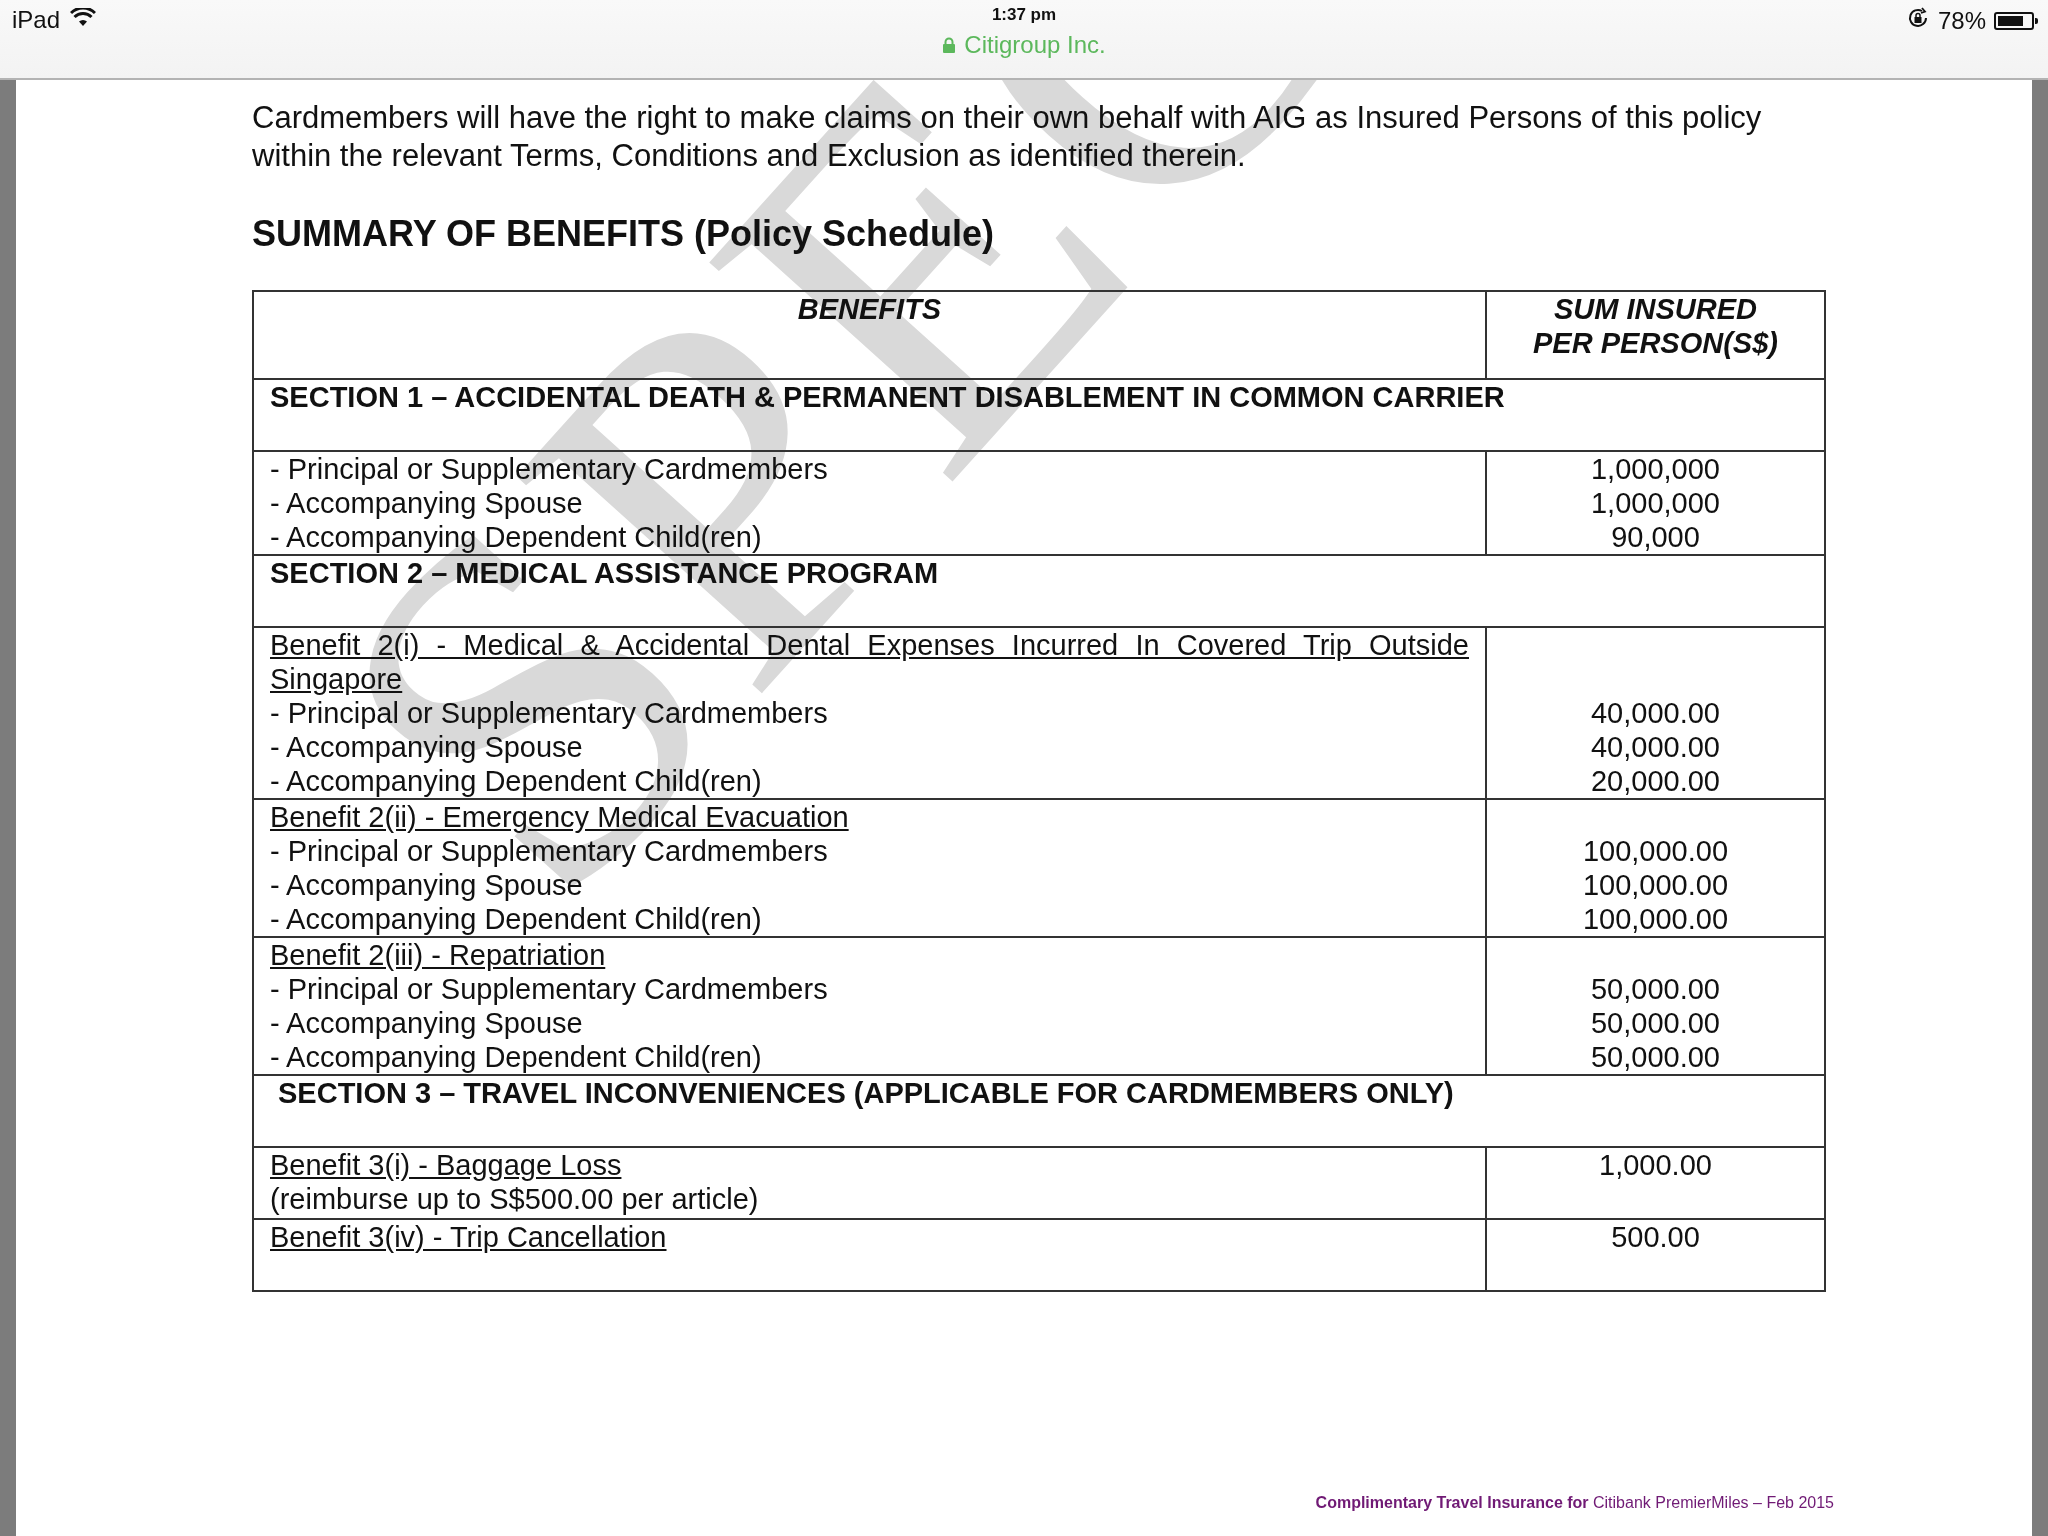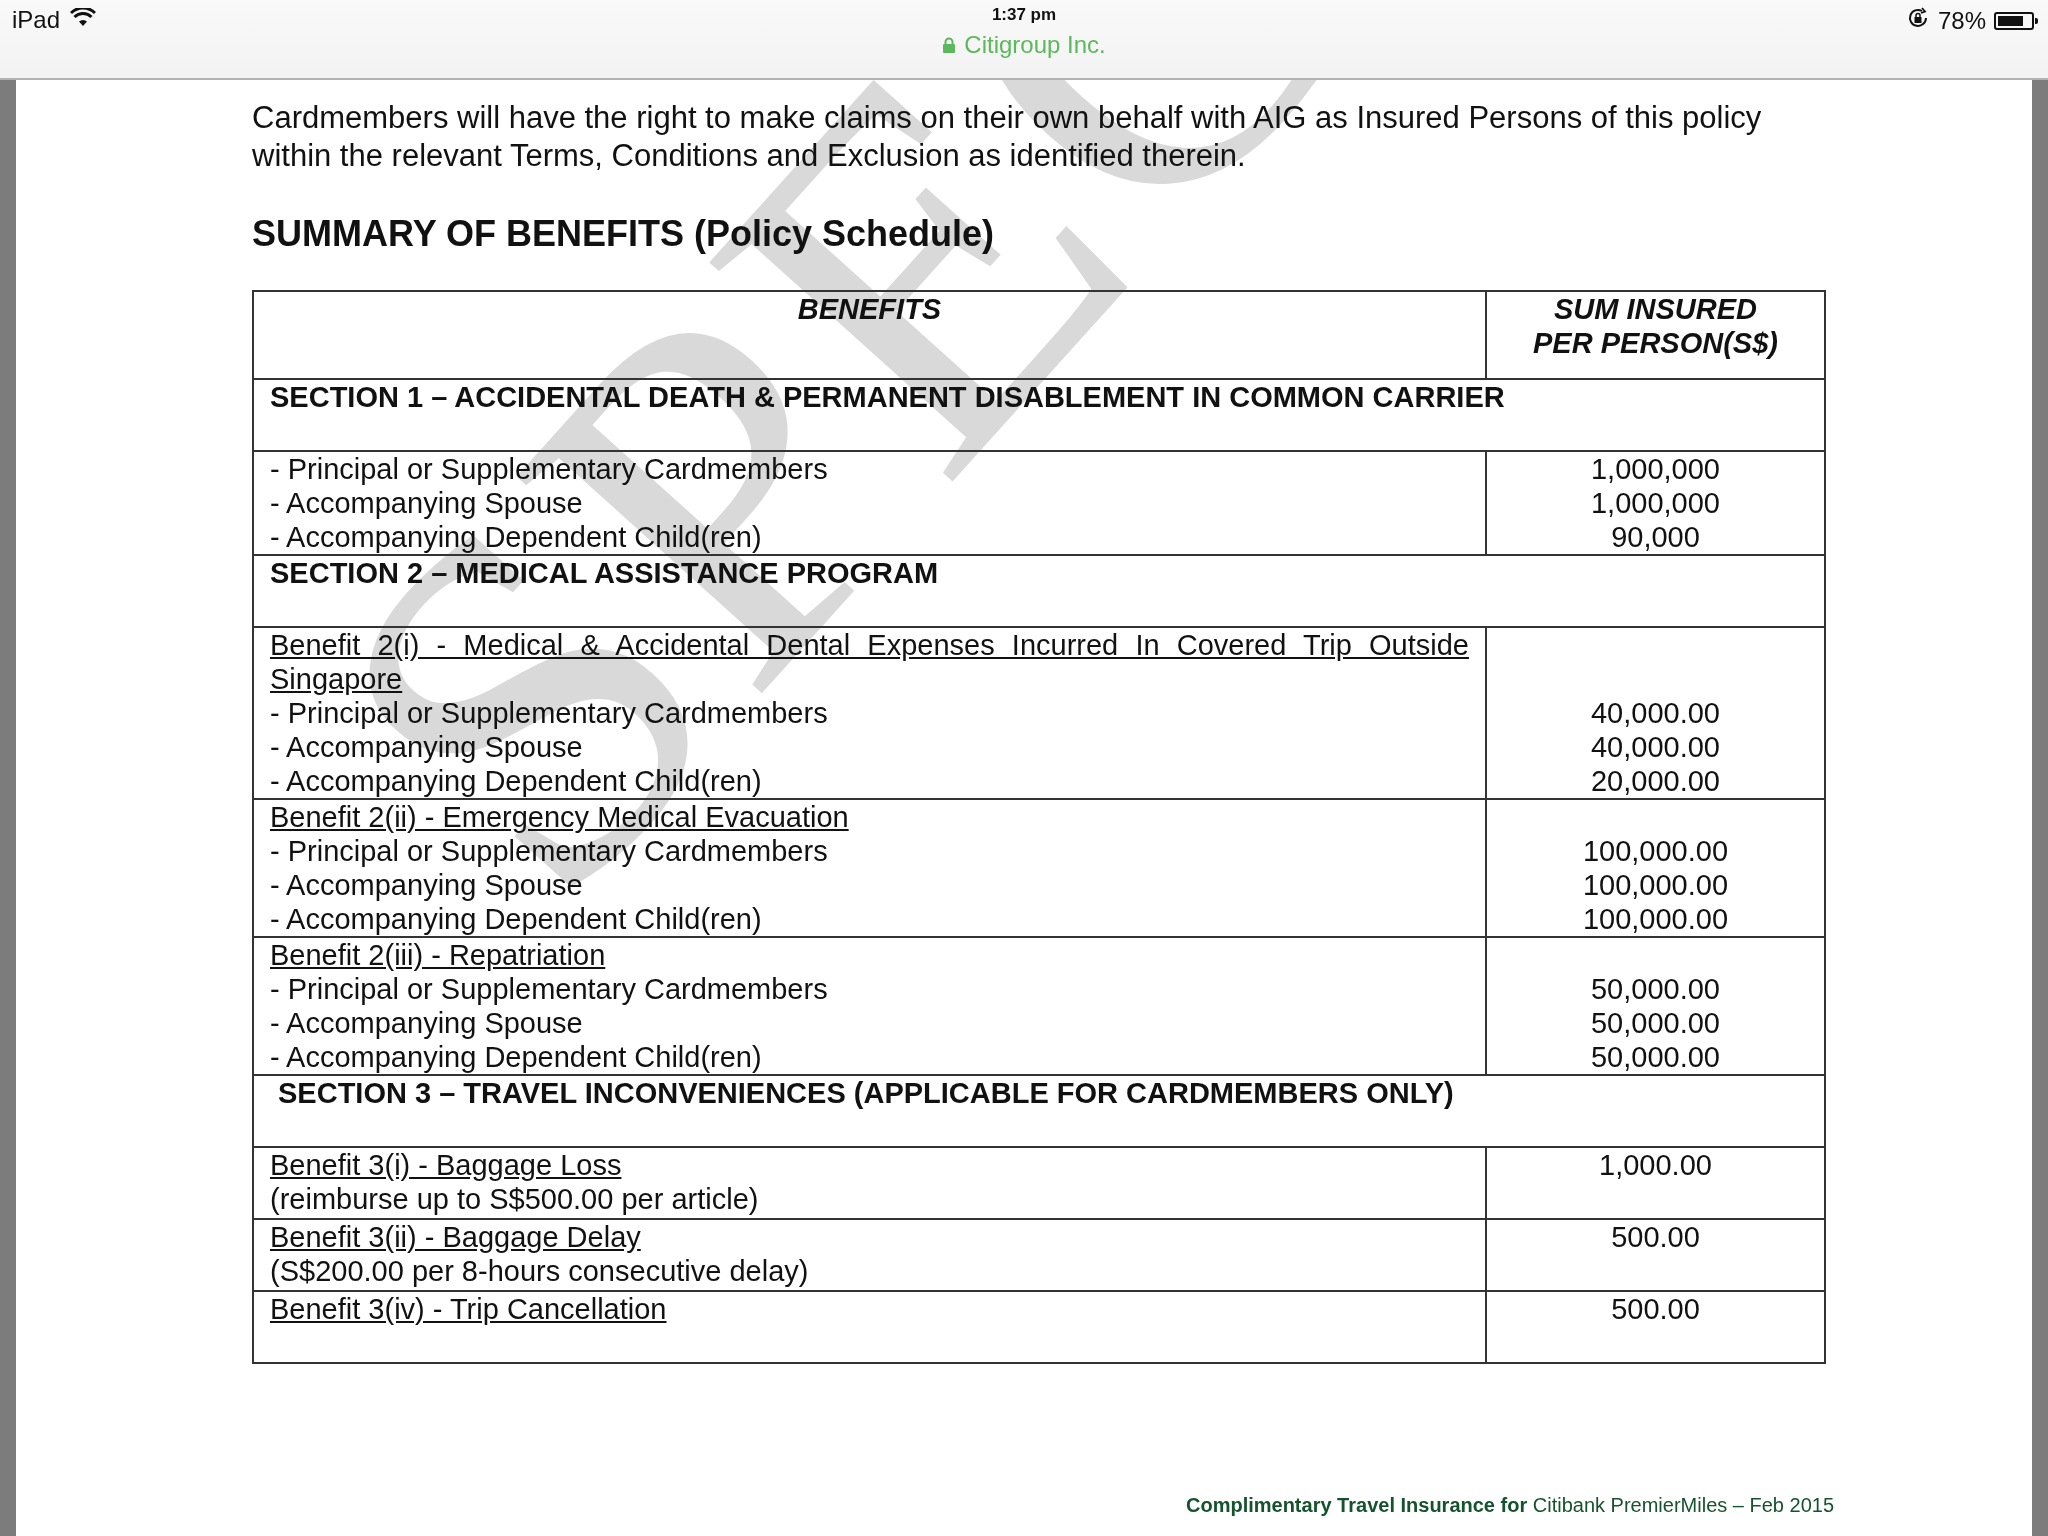--- a/index.html
+++ b/index.html
@@ -44,21 +44,21 @@
   }
   table.benefits td { border: 2px solid #333; vertical-align: top; padding: 0 16px; }
   td.col-val { width: 305px; text-align: center; }
   .hdr td { height: 86px; font-weight: bold; text-align: center; vertical-align: middle; line-height: 34px; font-style: italic; }
   .sec td { height: 70px; font-weight: bold; vertical-align: middle; }
   .u { text-decoration: underline; }
   .line { display: block; }
   .mid td { vertical-align: middle; }
   .spacer { display: block; height: 34px; }
   .footer {
-    position: absolute; right: 198px; top: 1414px; font-size: 20px; color: #14532d; z-index: 2;
+    position: absolute; right: 198px; top: 1414px; font-size: 16px; color: #701a75; z-index: 2;
   }
   .footer b { font-weight: bold; }
 </style>
 </head>
 <body>
 
 <div class="statusbar">
   <div class="sb-left">
     <span>iPad</span>
     <span>
@@ -182,27 +182,20 @@
       </tr>
       <tr class="mid">
         <td style="height:70px">
           <span class="line"><span class="u">Benefit 3(i) - Baggage Loss</span></span>
           <span class="line">(reimburse up to S$500.00 per article)</span>
         </td>
         <td class="col-val">1,000.00</td>
       </tr>
       <tr class="mid">
         <td style="height:70px">
-          <span class="line"><span class="u">Benefit 3(ii) - Baggage Delay</span></span>
-          <span class="line">(S$200.00 per 8-hours consecutive delay)</span>
-        </td>
-        <td class="col-val">500.00</td>
-      </tr>
-      <tr class="mid">
-        <td style="height:70px">
           <span class="line"><span class="u">Benefit 3(iv) - Trip Cancellation</span></span>
         </td>
         <td class="col-val">500.00</td>
       </tr>
     </tbody>
       </table>
   </div>
 
   <div class="footer">
     <b>Complimentary Travel Insurance for</b><span> Citibank PremierMiles – Feb 2015</span>

